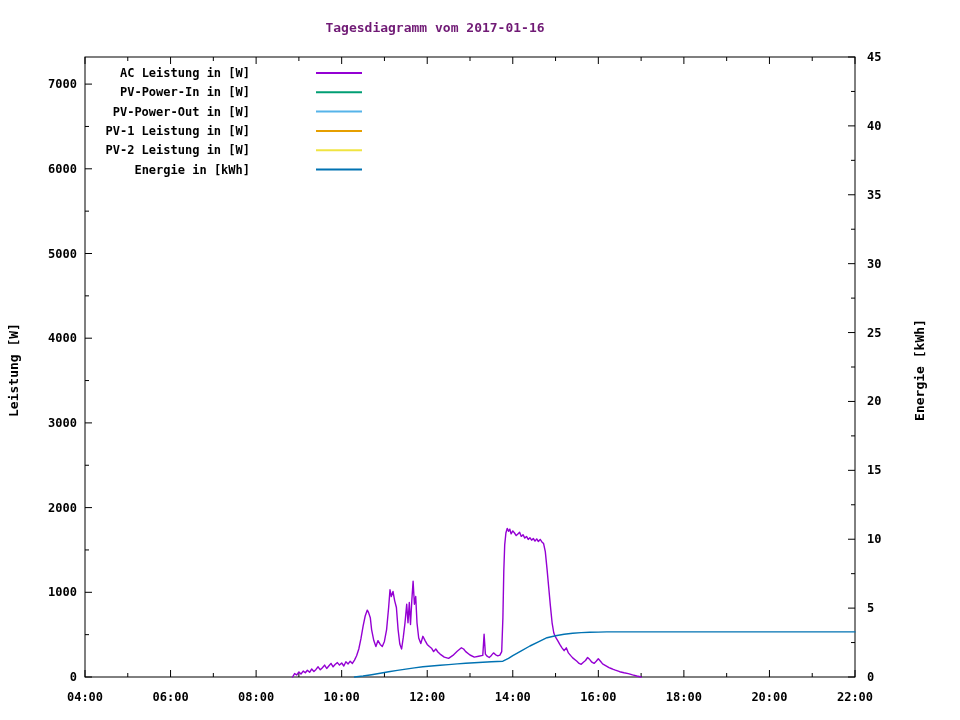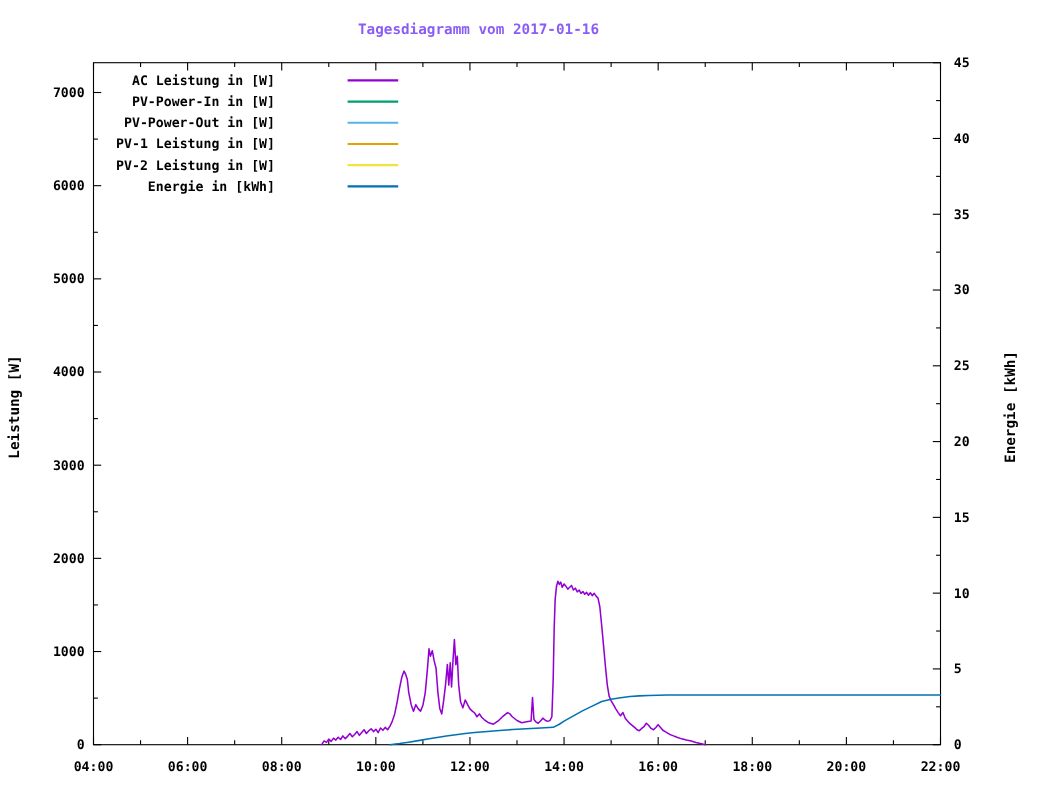--- a/index.html
+++ b/index.html
@@ -1,19 +1,19 @@
 <!DOCTYPE html>
 <html><head>
 <meta charset="utf-8">
 <style>
   html,body{margin:0;padding:0;background:#fff;}
   #page{position:relative;width:960px;height:720px;background:#ffffff;overflow:hidden;
         font-family:"DejaVu Sans Mono", monospace;}
   #chart-title{position:absolute;left:235px;top:20px;width:400px;text-align:center;
-        font:bold 13px "DejaVu Sans Mono", monospace;color:#8b5cf6;}
+        font:bold 13px "DejaVu Sans Mono", monospace;color:#701a75;}
   .ylab{position:absolute;width:200px;height:16px;text-align:center;
         font:bold 13px "DejaVu Sans Mono", monospace;color:#000;}
   #ylab-left{left:-86px;top:362px;transform:rotate(-90deg);}
   #ylab-right{left:820px;top:362px;transform:rotate(-90deg);}
   svg text{font:bold 12px "DejaVu Sans Mono", monospace;fill:#000;}
   svg{position:absolute;left:0;top:0;}
 </style>
 </head>
 <body>
 

